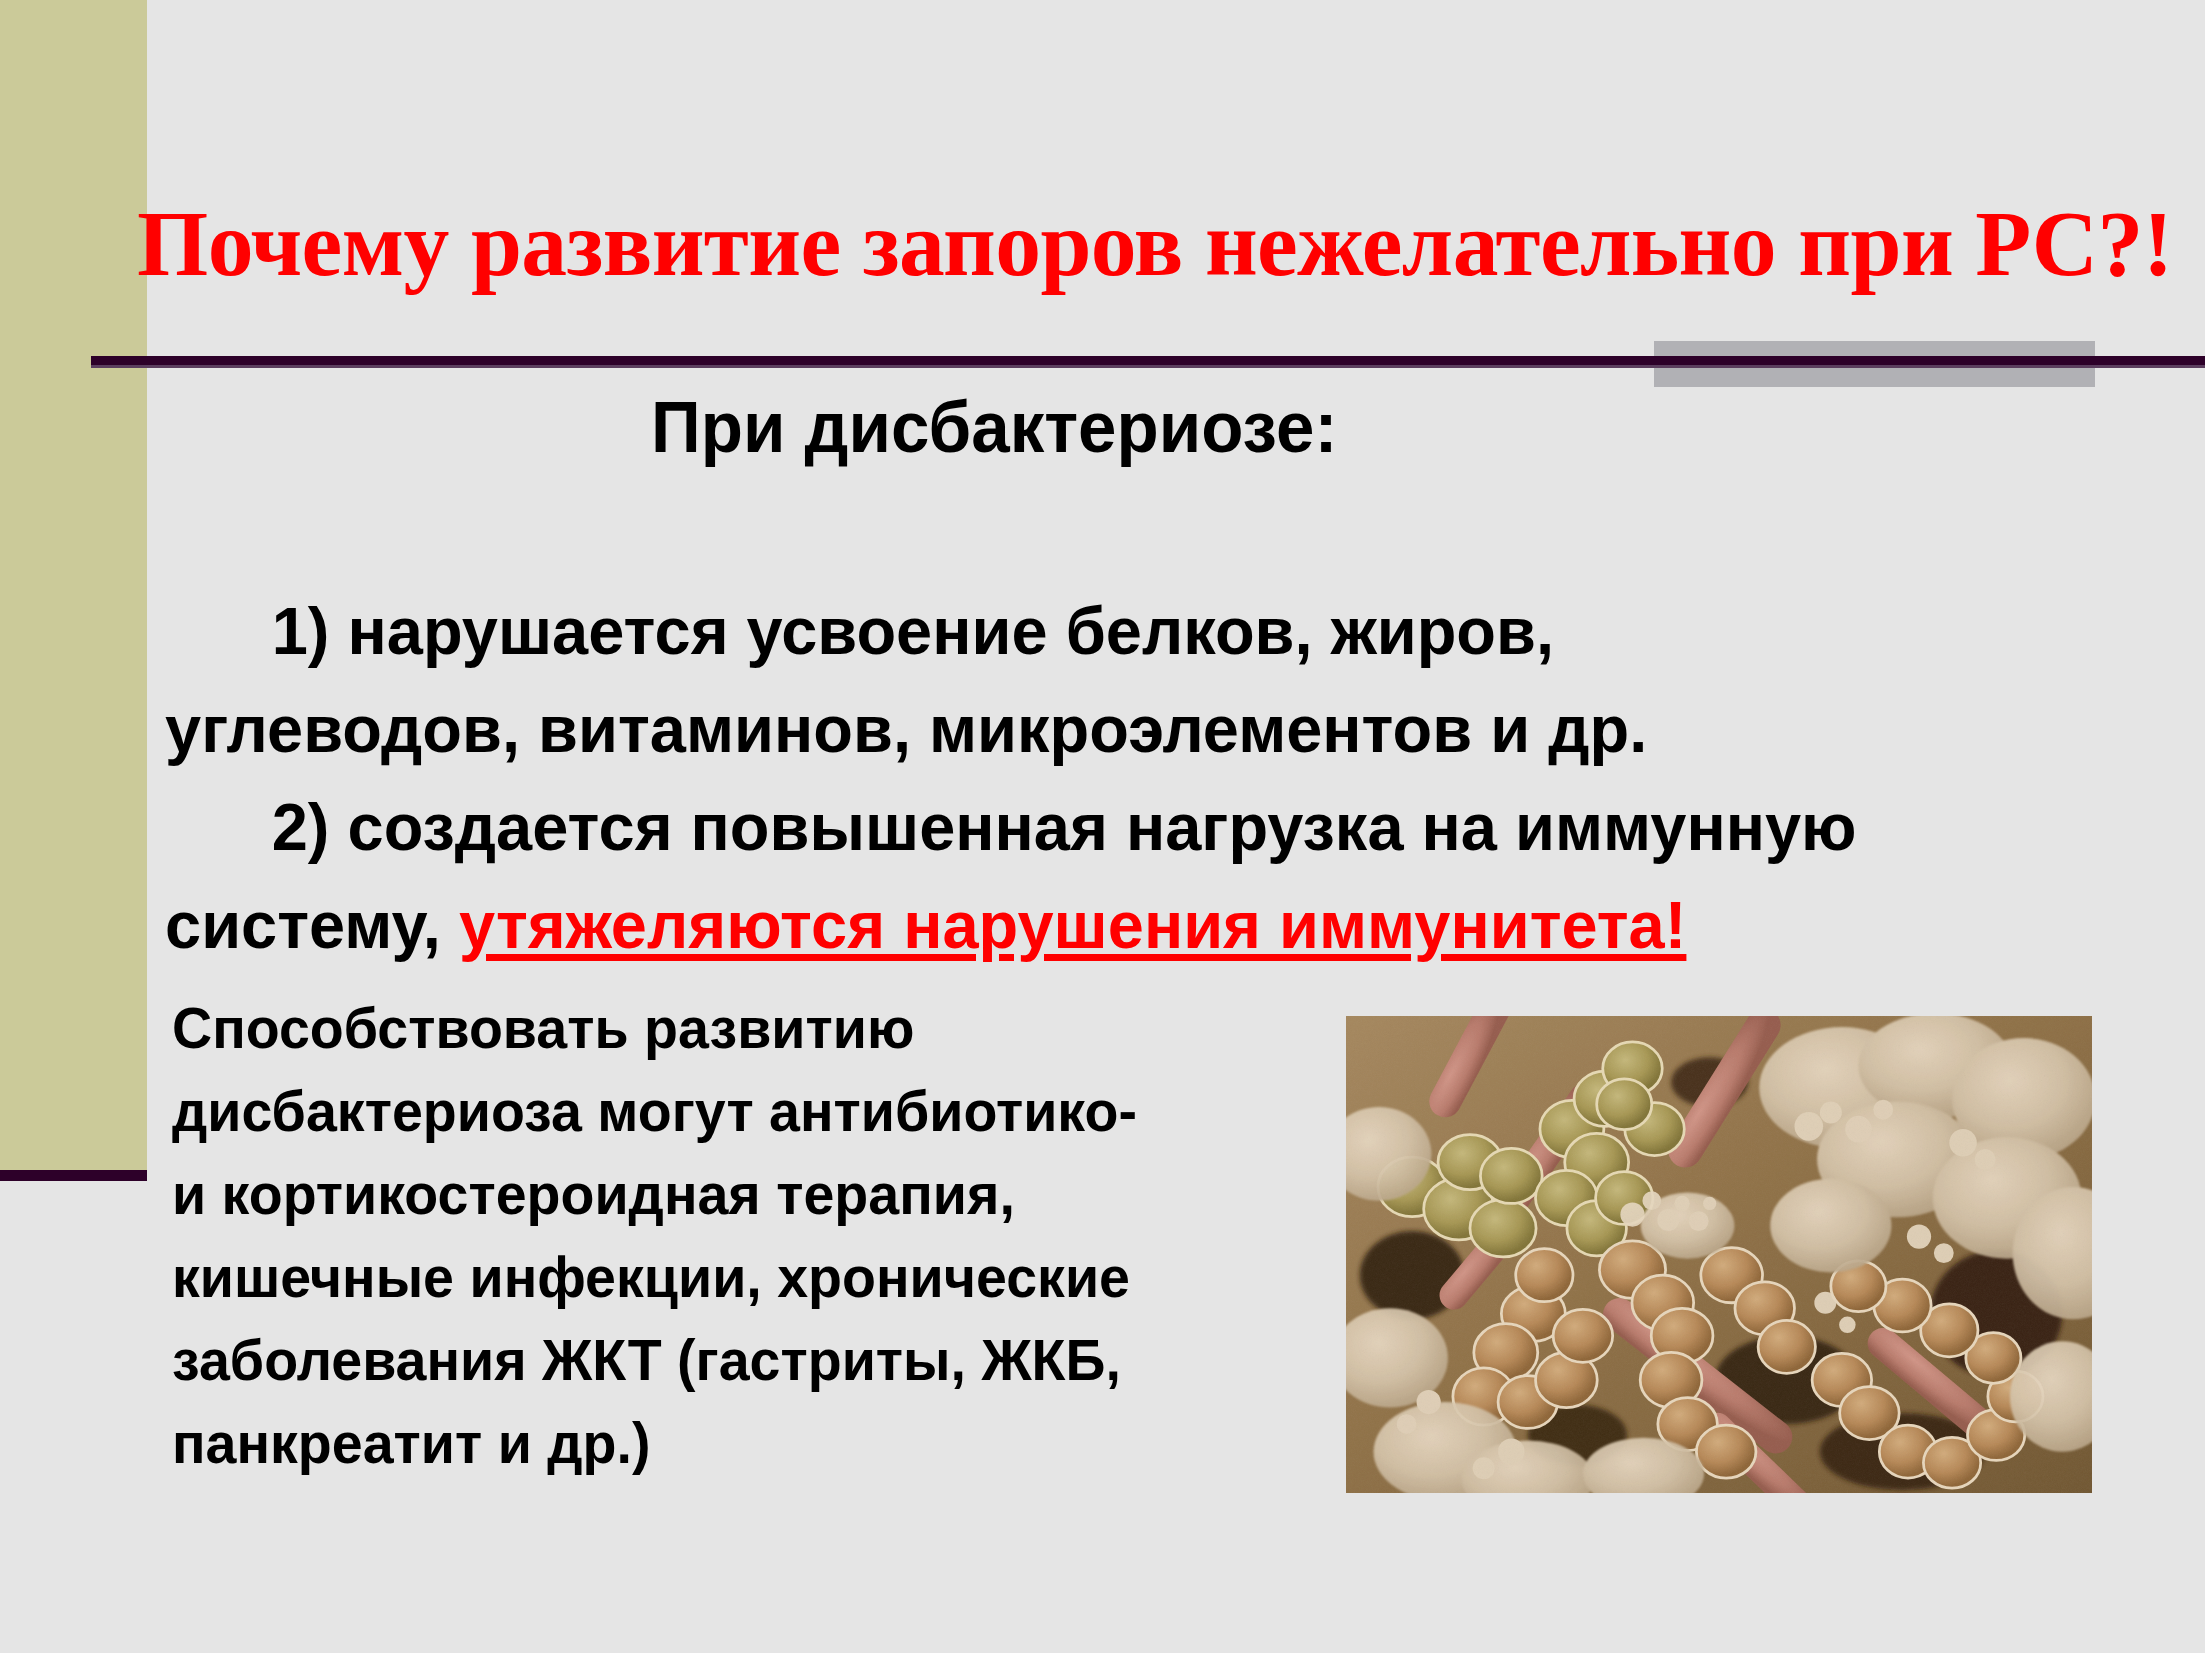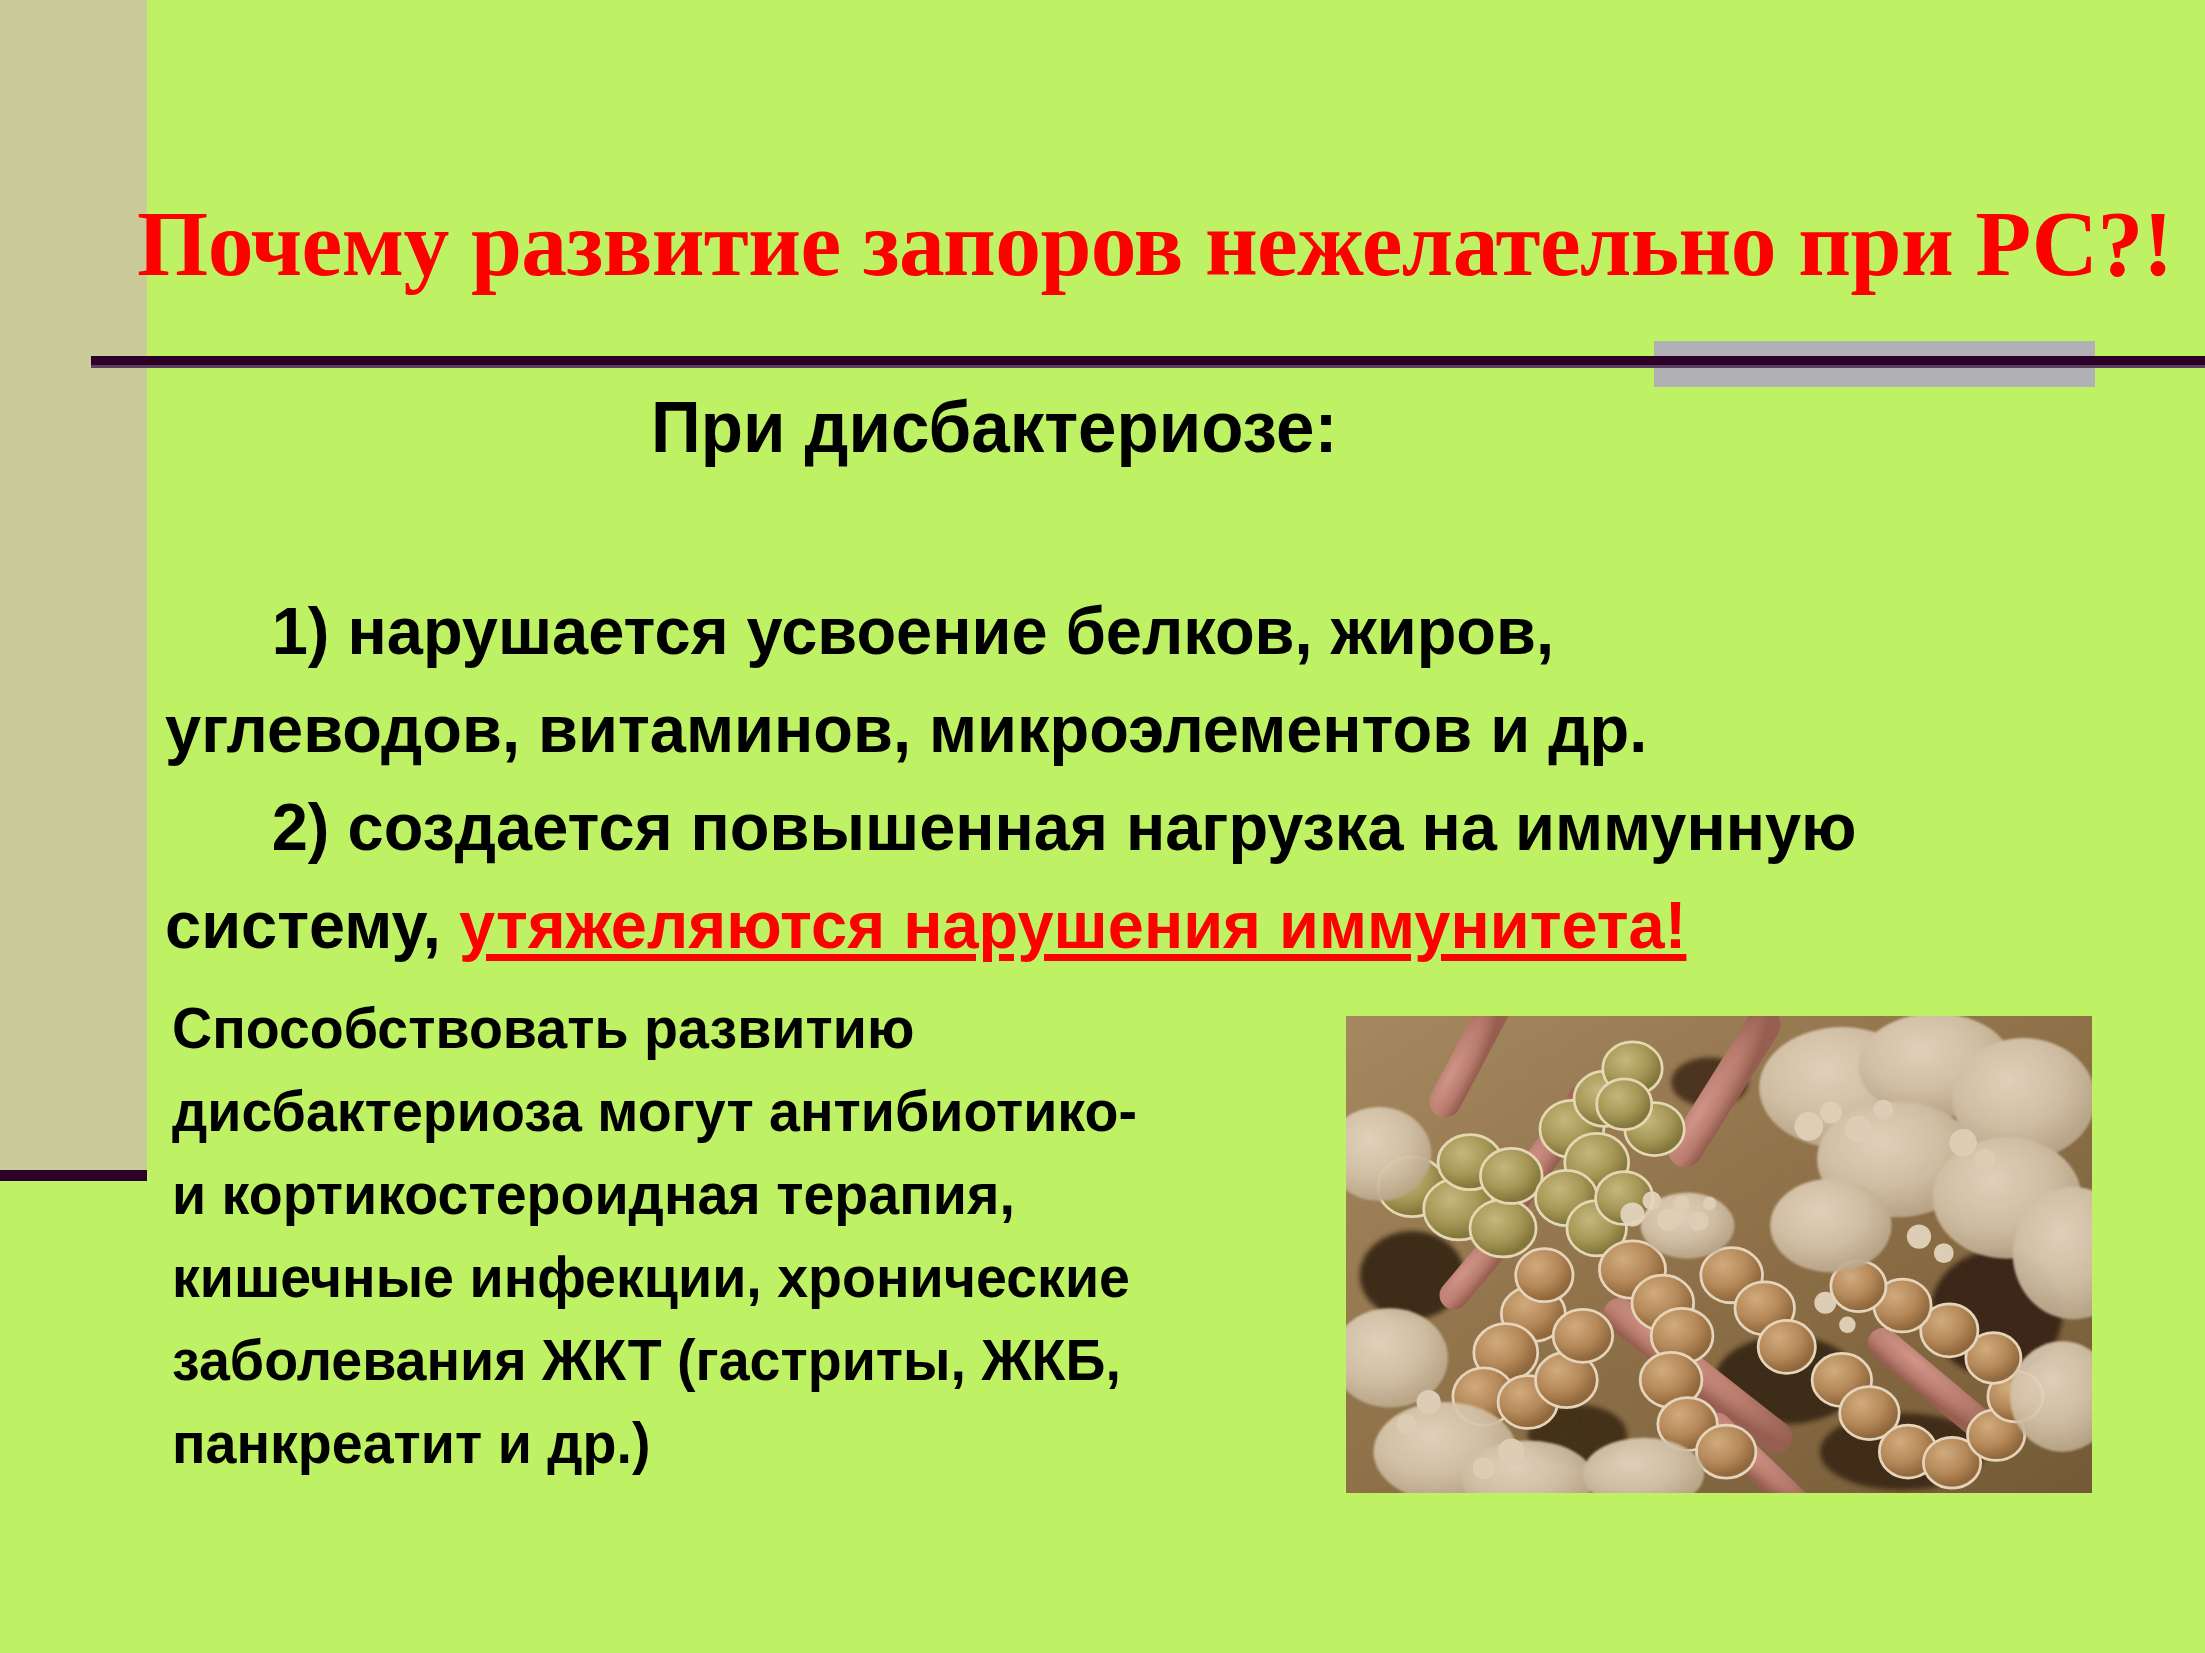--- a/index.html
+++ b/index.html
@@ -9,21 +9,21 @@
     background: #ffffff;
   }
   body {
     font-family: "Liberation Sans", sans-serif;
   }
 
   .slide {
     position: relative;
     width: 2205px;
     height: 1654px;
-    background: #bef264;
+    background: #e5e5e5;
     overflow: hidden;
   }
 
   
   .side-panel {
     position: absolute;
     left: 0;
     top: 0;
     width: 147px;
     height: 1170px;

